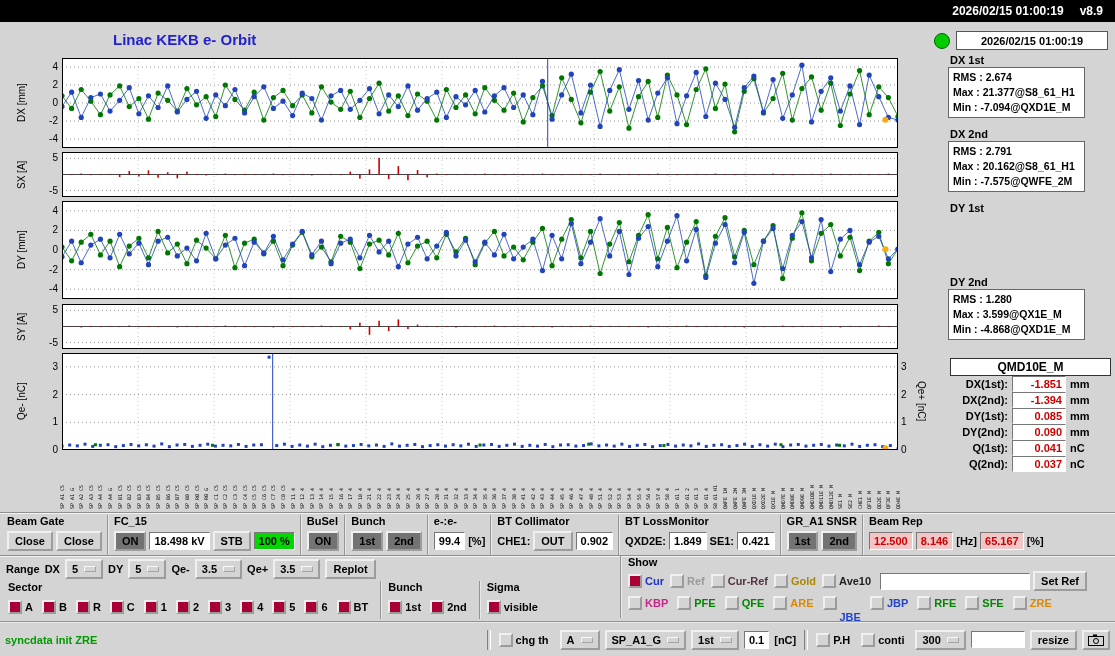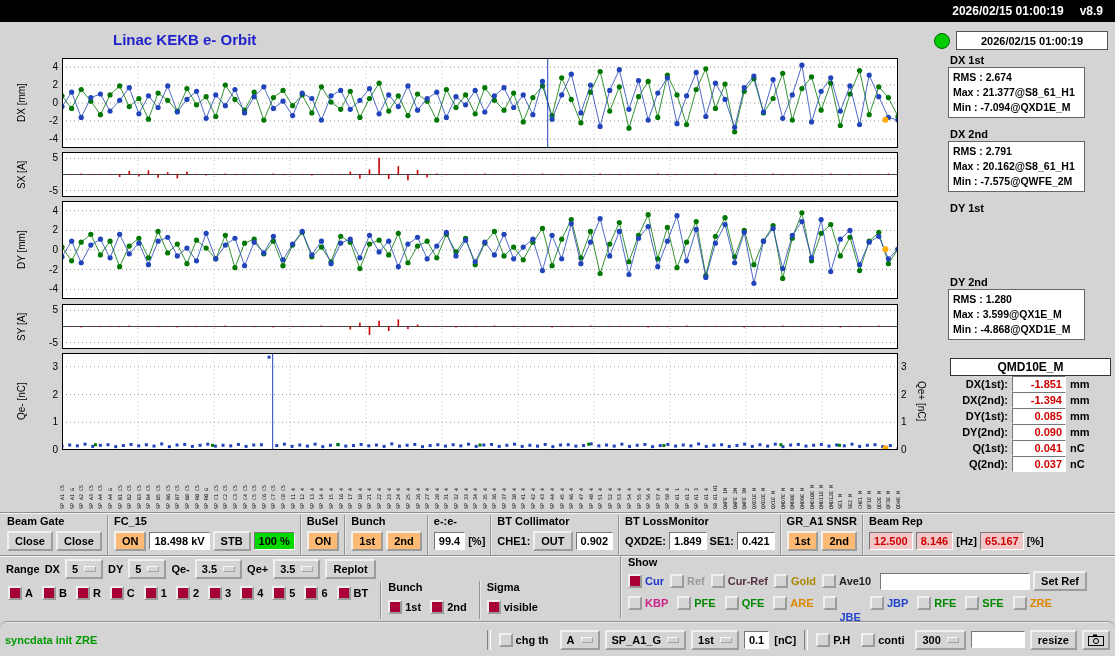--- a/index.html
+++ b/index.html
@@ -46,21 +46,21 @@
   .hline{position:absolute;left:0;width:1115px;height:0;border-top:1px solid #909090;
          border-bottom:1px solid #f2f2f2;}
   #hl1{top:512px}#hl2{top:555px}
   .row1{position:absolute;left:2px;top:515px;width:1113px;height:40px;display:flex;overflow:hidden;}
   .grp{padding:0 5px;flex:none;}
   .grp+.grp{border-left:2px groove #e8e8e8;}
   .glabel{font-size:11px;font-weight:bold;height:14px;white-space:nowrap;}
   .gctrls{display:flex;align-items:center;gap:3px;height:24px;}
   .btn{font-size:11px;font-weight:bold;padding:2px 6px;background:#d4d4d4;
        border:2px outset #f0f0f0;white-space:nowrap;font-family:"Liberation Sans",sans-serif;}
-  .btn.green{background:#fdba74;text-align:right;}
+  .btn.green{background:#737373;text-align:right;}
   .val{font-size:11px;font-weight:bold;background:#fff;padding:2px 4px;border:1px solid;
        border-color:#777 #fff #fff #777;white-space:nowrap;}
   .val.green{background:#00d800;color:#000;text-align:center;}
   .val.pink{background:#f2c6c6;color:#cc0000;}
   .lbl{font-size:11px;font-weight:bold;white-space:nowrap;}
   .opt{display:inline-flex;align-items:center;gap:6px;font-size:11px;font-weight:bold;
        padding:2px 5px;background:#d4d4d4;border:2px outset #f0f0f0;white-space:nowrap;}
   .dash{width:10px;height:4px;border:1px outset #f8f8f8;background:#d4d4d4;}
   .range-row{position:absolute;left:6px;top:559px;display:flex;align-items:center;gap:5px;}
   .bottom-groups{position:absolute;left:2px;top:581px;display:flex;align-items:flex-start;}
@@ -71,21 +71,21 @@
   .cb{width:10px;height:10px;flex:none;background:#d4d4d4;border:2px outset #efefef;}
   .cb.on{background:#a80035;}
   .show-grp{position:absolute;left:620px;top:556px;width:493px;height:62px;
             border-left:2px groove #e8e8e8;padding-left:6px;box-sizing:border-box;}
   .show-grp .gctrls{height:22px;}
   .tinput{display:inline-block;width:148px;height:15px;background:#fff;border:1px solid;
           border-color:#777 #fff #fff #777;}
   .tinput.small{width:52px;}
   .statusbar{position:absolute;left:0;top:621px;width:1115px;height:35px;
              border-top:2px groove #e8e8e8;display:flex;align-items:center;gap:5px;
-             padding:0 5px;box-sizing:border-box;border-radius:7px;}
+             padding:0 5px;box-sizing:border-box;}
   .msg{color:#009900;font-size:11px;font-weight:bold;margin-right:auto;}
   .vsep{width:2px;height:20px;border-left:1px solid #808080;border-right:1px solid #fff;
         margin:0 3px;flex:none;}
   .cam{display:inline-flex;align-items:center;justify-content:center;padding:2px 4px;}
 </style>
 </head>
 <body>
 
 <div class="topbar">
   <span>2026/02/15 01:00:19</span>
@@ -1129,20 +1129,21 @@
   <span class="lbl">Qe+</span>
   <span class="opt">
       <span>3.5</span>
       <span class="dash"></span>
     </span>
   <button class="btn">Replot</button>
 </div>
 
 <div class="bottom-groups">
   <div class="grp2">
+    <div class="glabel">Sector</div>
     <div class="gctrls" id="sector-items">
         <span class="cbitem">
           <span class="cb on"></span>
           <span>A</span>
         </span>
         <span class="cbitem">
           <span class="cb on"></span>
           <span>B</span>
         </span>
         <span class="cbitem">

